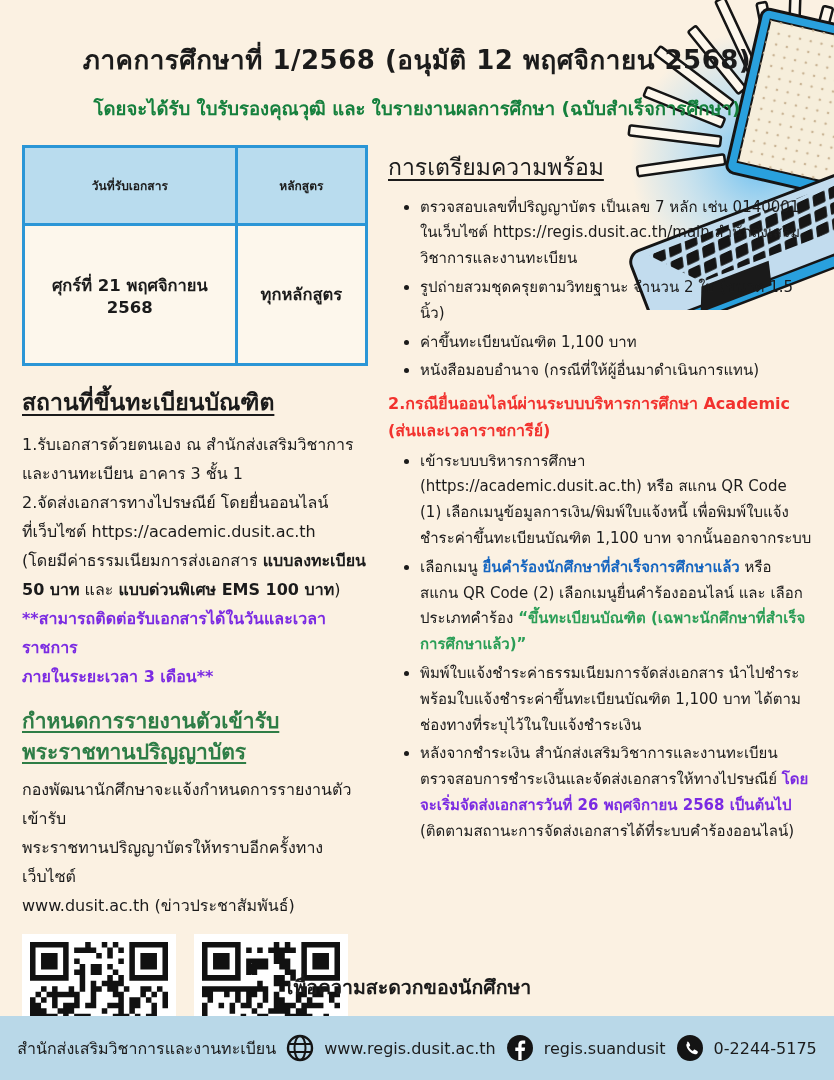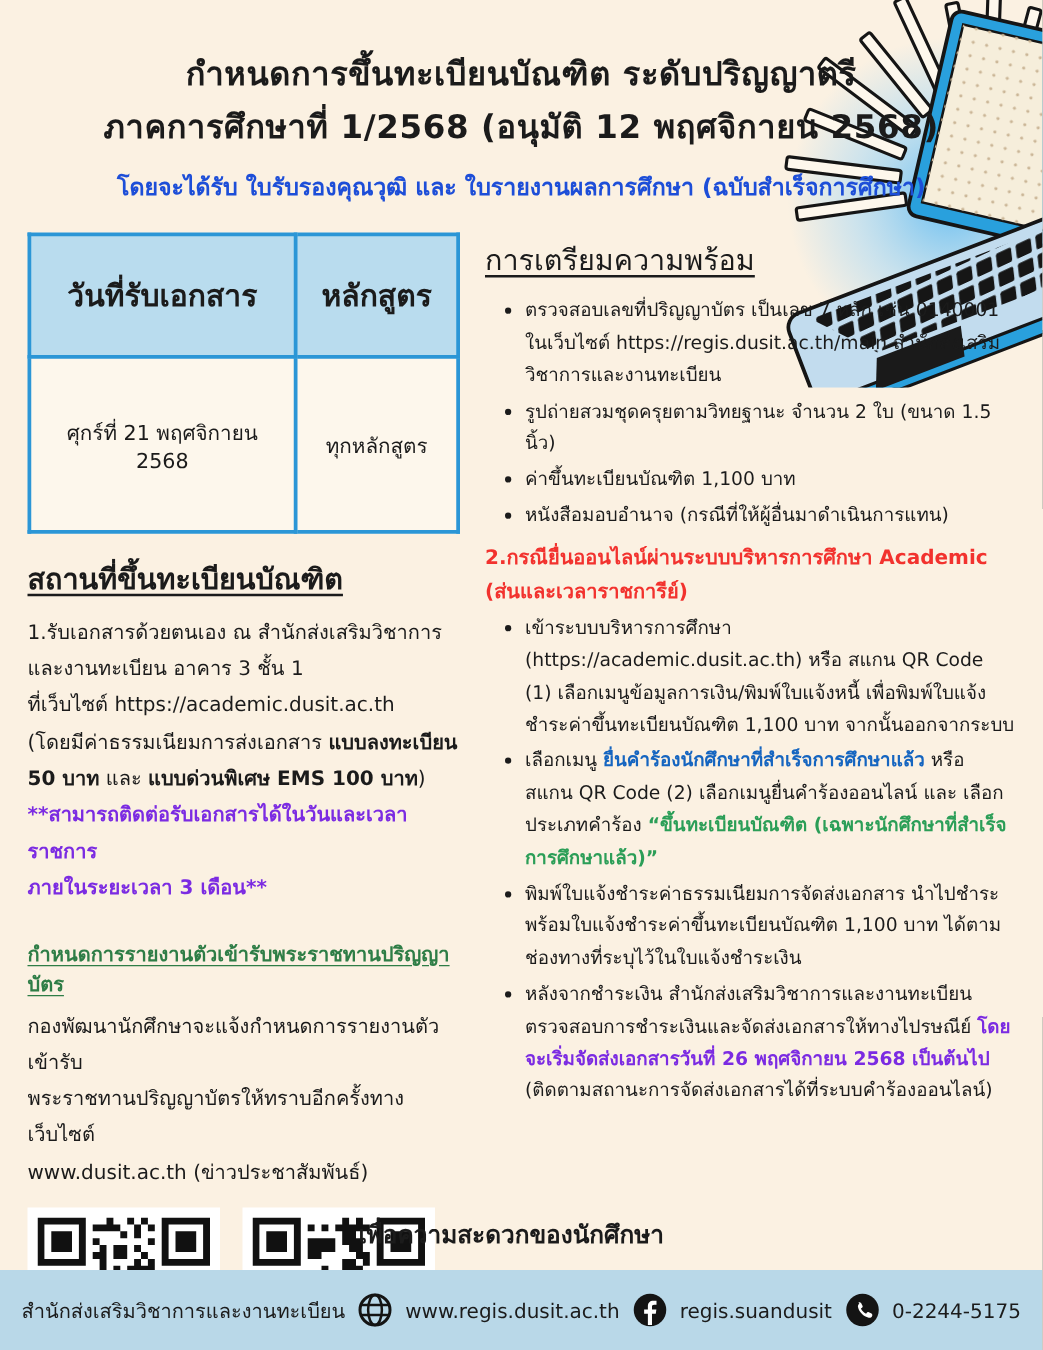--- a/index.html
+++ b/index.html
@@ -6,36 +6,36 @@
   body { background:#888; font-family:"DejaVu Sans", sans-serif; }
   .page {
     position:relative; width:834px; height:1080px; margin:0 auto;
     background:#fbf1e2; overflow:hidden; color:#1b1b1b;
   }
   
   .laptop-wrap { position:absolute; top:0; right:-16px; width:250px; height:310px; z-index:1; }
   
   .header { position:relative; z-index:2; padding-top:40px; text-align:center; }
   .title-line { font-size:26px; font-weight:bold; line-height:1.6; letter-spacing:0.5px; }
-  .subtitle { margin-top:12px; font-size:18.5px; font-weight:bold; color:#1d4ed8; }
+  .subtitle { margin-top:12px; font-size:18.5px; font-weight:bold; color:#15803d; }
   
   .content { position:relative; z-index:2; display:flex; gap:20px; padding:0 22px; margin-top:22px; }
   .col-left { width:346px; flex:none; }
   .col-right { flex:1; min-width:0; }
   
   table.sched { width:100%; border-collapse:collapse; background:#fdf7ec; }
-  table.sched th, table.sched td { border:3px solid #2b96d6; text-align:center; }
-  table.sched th { background:#b9dcee; font-size:24px; font-weight:bold; padding:28px 6px; }
+  table.sched th, table.sched td { border:3px solid #2b96d6; text-align:center;font-weight:bold; }
+  table.sched th { background:#b9dcee; font-size:12px; font-weight:bold; padding:28px 6px; }
   table.sched td { font-size:16.5px; padding:46px 6px; }
   
   .section-heading { font-size:23px; font-weight:bold; text-decoration:underline; text-underline-offset:4px; margin:18px 0 10px; }
   .prep-heading { font-size:23px; font-weight:normal; text-decoration:underline; text-underline-offset:4px; margin:4px 0 10px; }
   .para { font-size:16px; line-height:1.82; }
   .para .line { display:block; }
-  .green-heading { color:#2e7d46; font-size:16px; font-weight:bold; text-decoration:underline; text-underline-offset:3px; margin:28px 0 6px; line-height:1.5; }
+  .green-heading { color:#2e7d46; font-size:21px; font-weight:bold; text-decoration:underline; text-underline-offset:3px; margin:14px 0 6px; line-height:1.5; }
   .seg-b { font-weight:bold; }
   .seg-purple { color:#7b2be2; font-weight:bold; }
   .seg-blue { color:#1565c0; font-weight:bold; }
   .seg-green { color:#2b9e57; font-weight:bold; }
   
   .qr-row { display:flex; gap:18px; margin-top:14px; }
   .qr-box { background:#ffffff; padding:8px 8px 5px; width:154px; }
   .qr-box svg { width:138px; height:138px; display:block; background:#fff; }
   
   .case-title { color:#f2322e; font-weight:bold; font-size:16px; line-height:1.7; margin:6px 0 4px; }
@@ -109,21 +109,20 @@
       <g transform="translate(150,240) rotate(-21)">
         <rect x="-120" y="-30" width="260" height="84" rx="12" fill="#c2dcee" stroke="#151515" stroke-width="3"></rect>
         <rect x="-124" y="44" width="268" height="12" rx="6" fill="#29a0dd" stroke="#151515" stroke-width="2.5"></rect>
         <polygon points="-100,-22 130,-22 138,22 -60,22" fill="url(#keys)"></polygon>
         <polygon points="-62,26 10,26 4,50 -72,50" fill="#1a1a1a"></polygon>
       </g>
     </svg>
   </div>
 
   <div class="header">
-    <div class="title-line">กำหนดการขึ้นทะเบียนบัณฑิต ระดับปริญญาตรี</div>
     <div class="title-line">ภาคการศึกษาที่ 1/2568 (อนุมัติ 12 พฤศจิกายน 2568)</div>
     <div class="subtitle">โดยจะได้รับ ใบรับรองคุณวุฒิ และ ใบรายงานผลการศึกษา (ฉบับสำเร็จการศึกษา)</div>
   </div>
 
   <div class="content">
 
     <div class="col-left">
 
       <table class="sched">
         <tbody>
@@ -135,20 +134,21 @@
           <td>ศุกร์ที่ 21 พฤศจิกายน 2568</td>
           <td>ทุกหลักสูตร</td>
         </tr>
       </tbody>
         </table>
 
       <div class="section-heading">สถานที่ขึ้นทะเบียนบัณฑิต</div>
       <div class="para">
           <div class="line"><span>1.รับเอกสารด้วยตนเอง ณ สำนักส่งเสริมวิชาการ</span></div>
           <div class="line"><span>และงานทะเบียน อาคาร 3 ชั้น 1</span></div>
+          <div class="line"><span>2.จัดส่งเอกสารทางไปรษณีย์ โดยยื่นออนไลน์</span></div>
           <div class="line"><span>ที่เว็บไซต์ https://academic.dusit.ac.th</span></div>
           <div class="line"><span>(โดยมีค่าธรรมเนียมการส่งเอกสาร </span><span class="seg-b">แบบลงทะเบียน</span></div>
           <div class="line"><span class="seg-b">50 บาท</span><span> และ </span><span class="seg-b">แบบด่วนพิเศษ EMS 100 บาท</span><span>)</span></div>
           <div class="line"><span class="seg-purple">**สามารถติดต่อรับเอกสารได้ในวันและเวลาราชการ</span></div>
           <div class="line"><span class="seg-purple">ภายในระยะเวลา 3 เดือน**</span></div>
         </div>
 
       <div class="green-heading">กำหนดการรายงานตัวเข้ารับพระราชทานปริญญาบัตร</div>
       <div class="para">
           <div class="line"><span>กองพัฒนานักศึกษาจะแจ้งกำหนดการรายงานตัวเข้ารับ</span></div>

